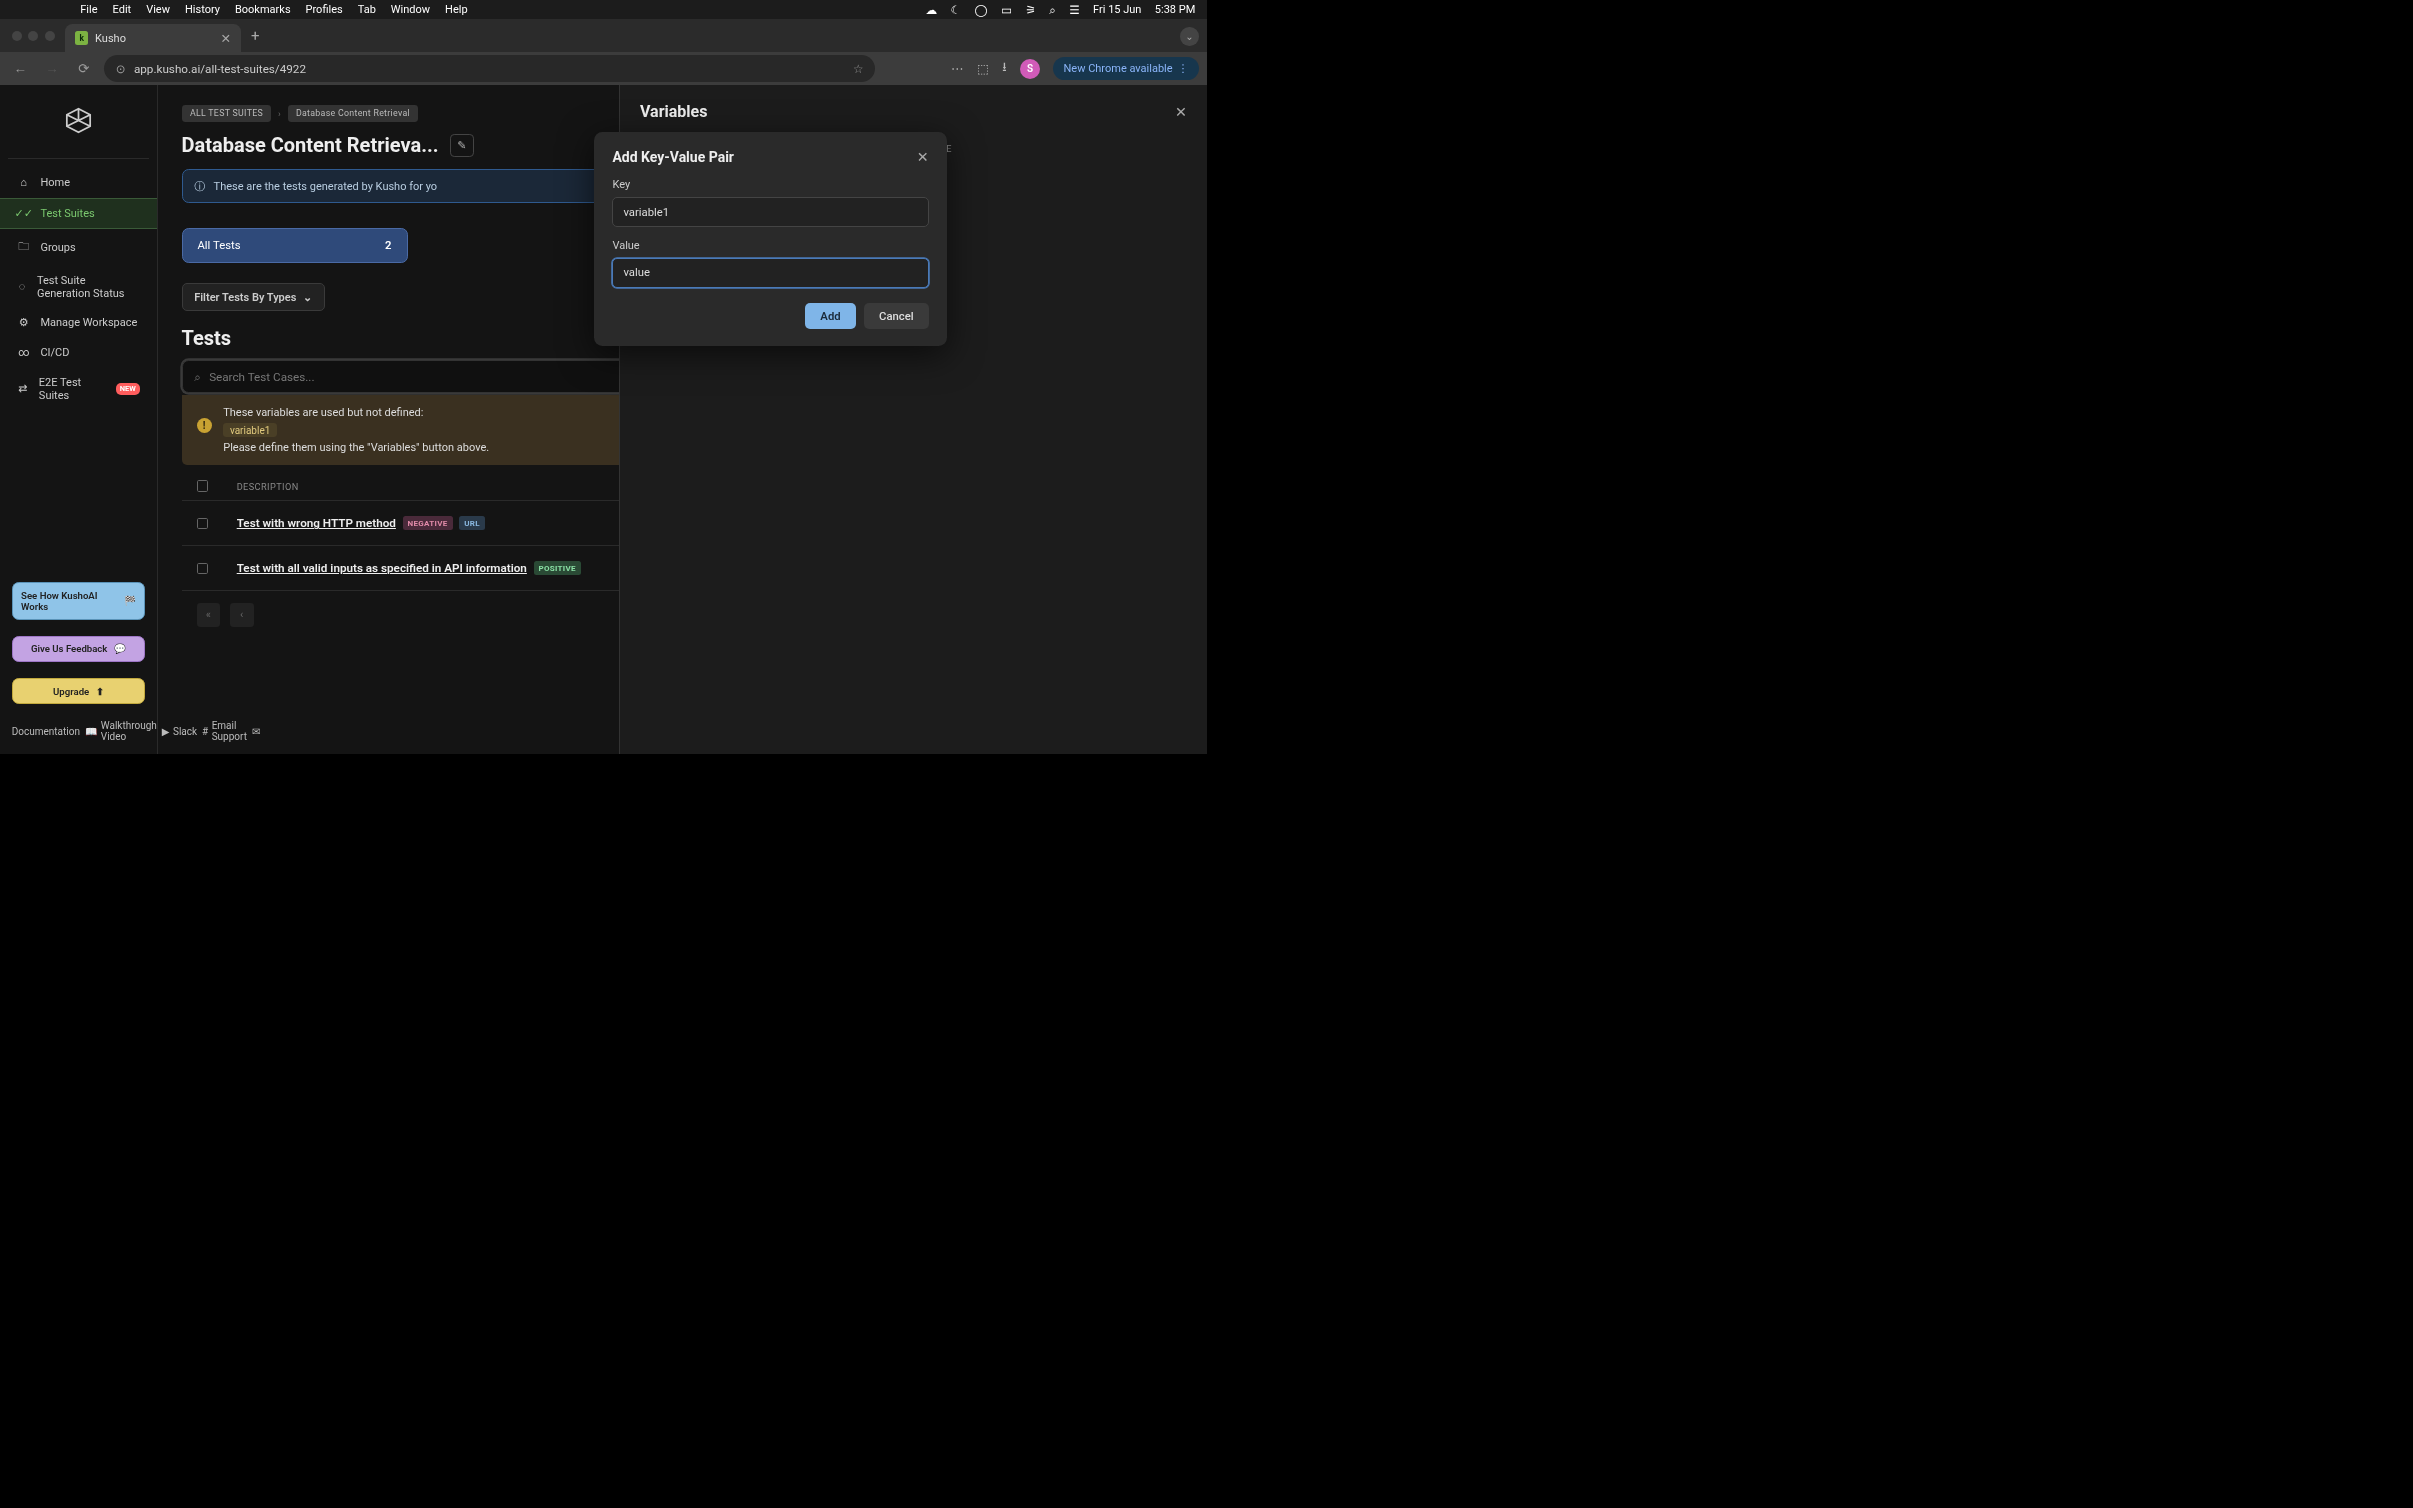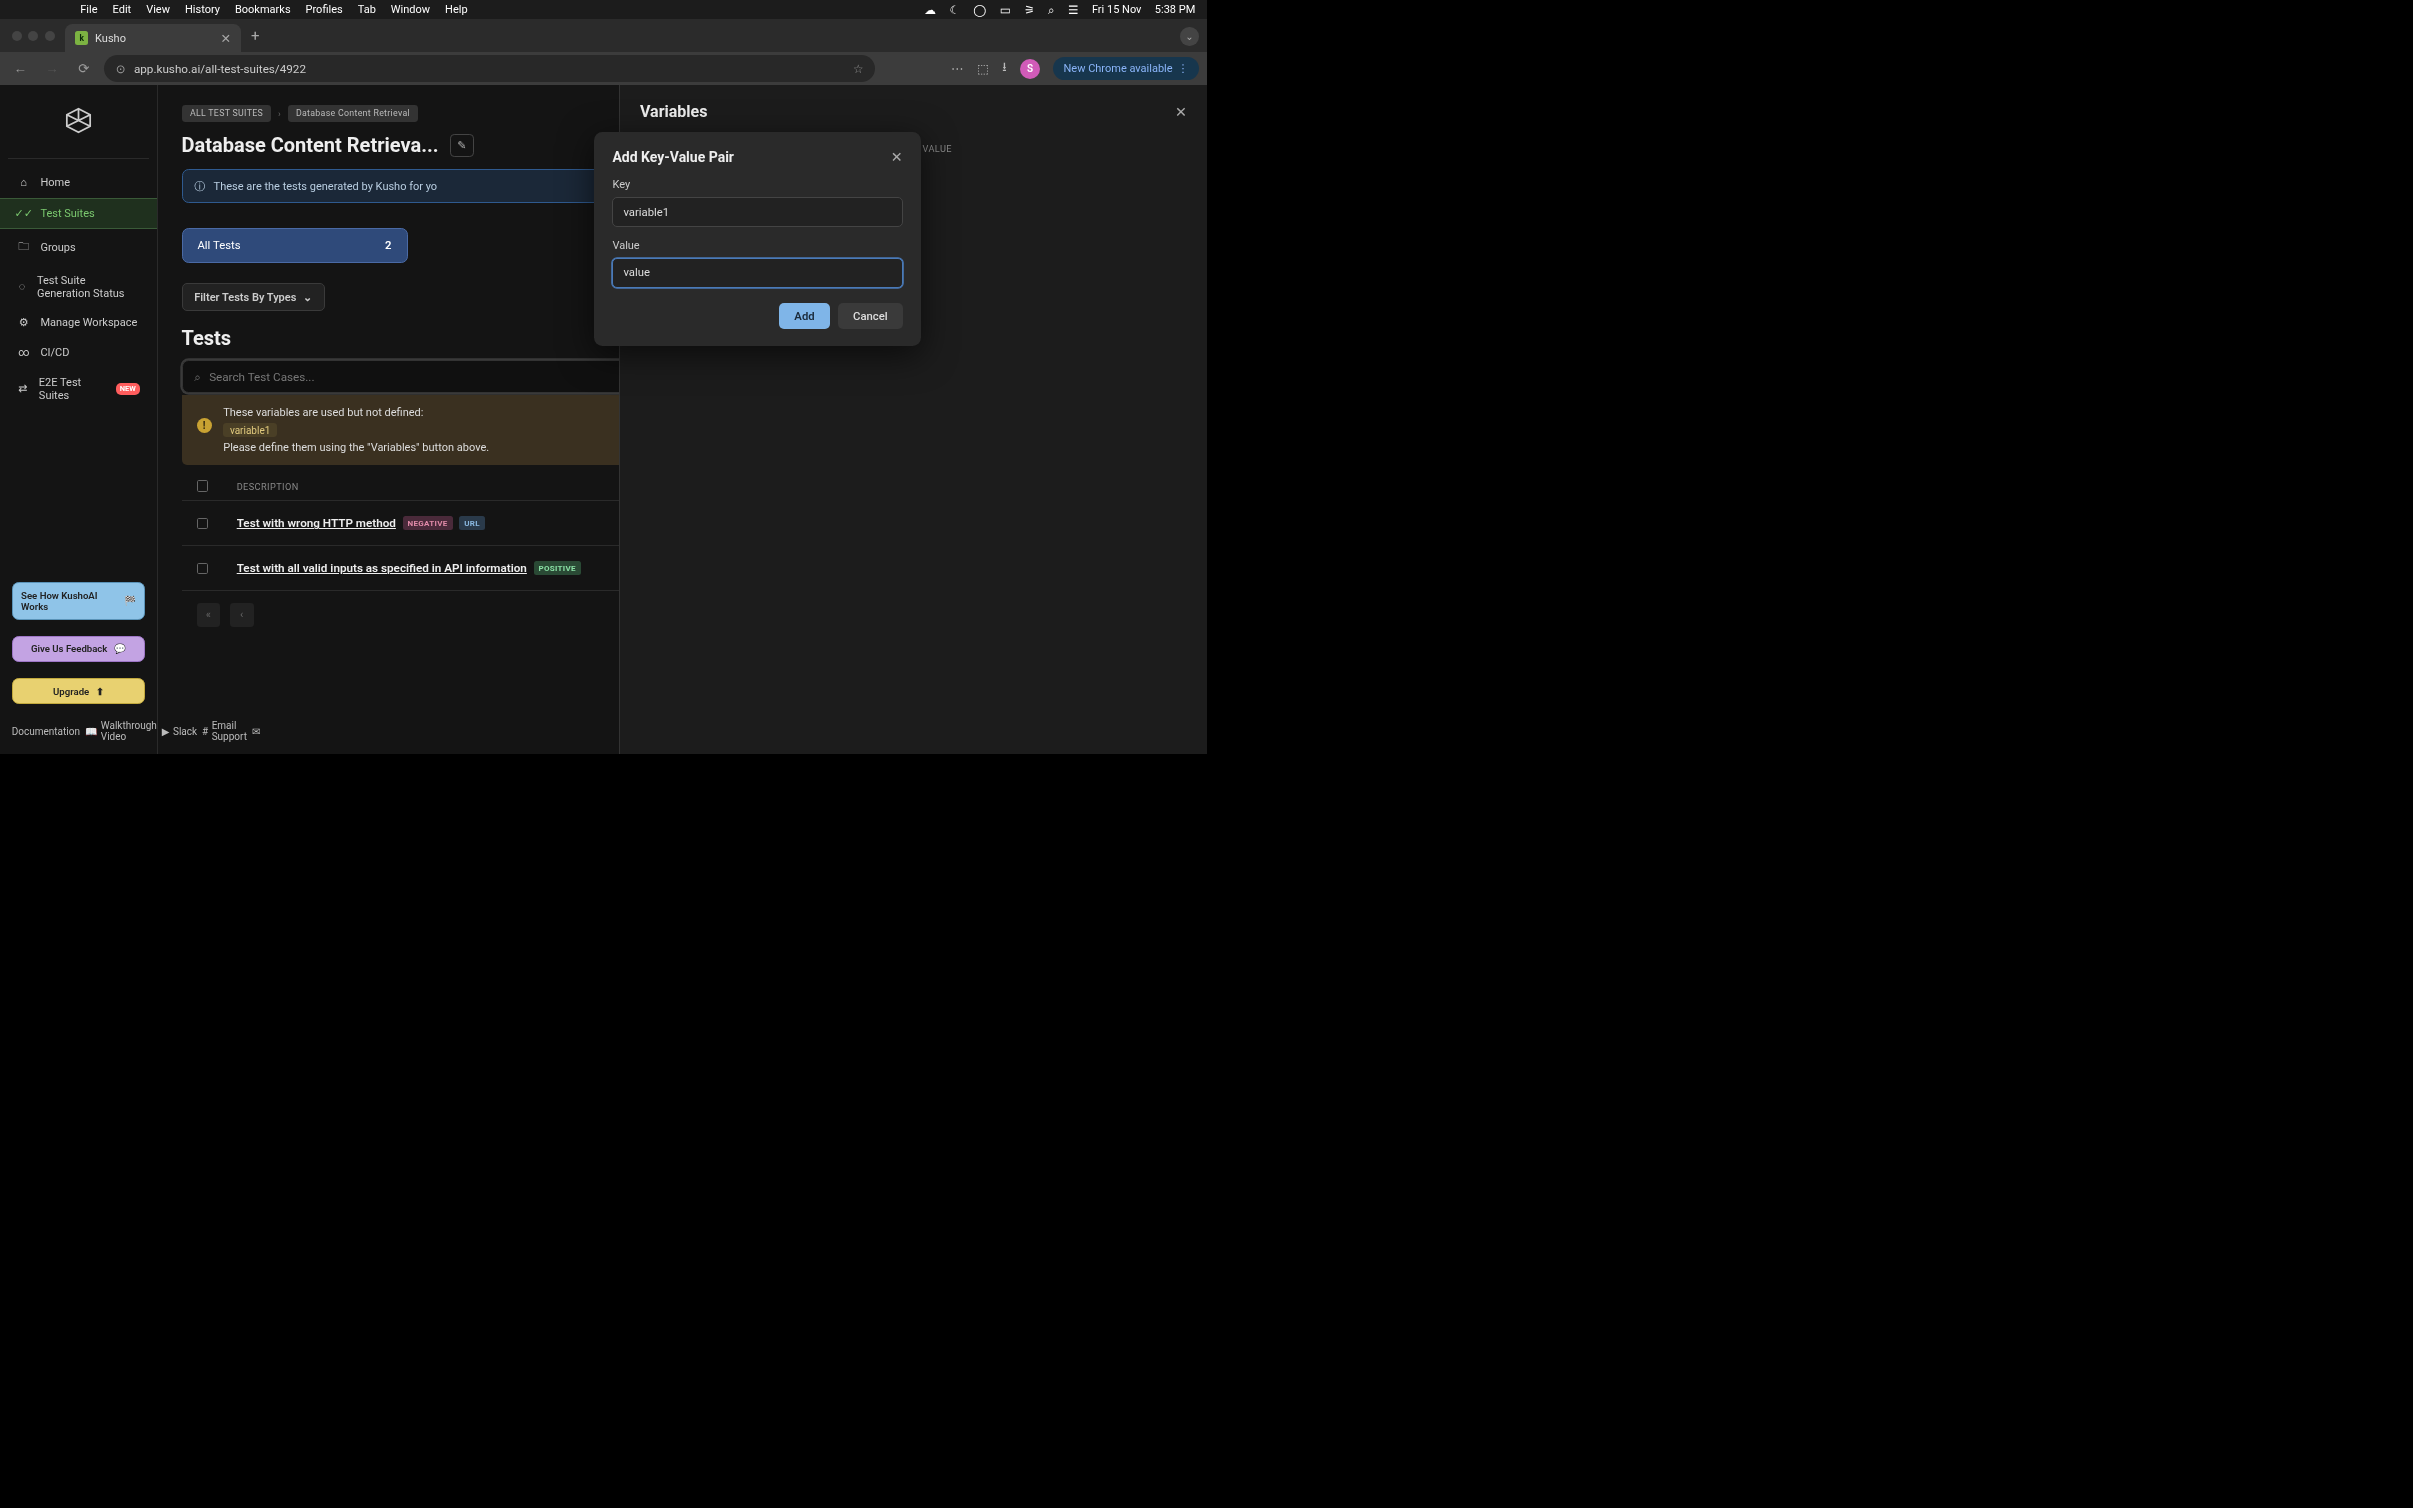--- a/index.html
+++ b/index.html
@@ -89,21 +89,21 @@
 .pg-text { margin-left: auto; margin-right: auto; }
 
 
 .vars-panel { position: absolute; top: 0; right: 0; bottom: 0; width: 588px; background: #1c1c1c; border-left: 0.8px solid #333; z-index: 10; }
 .vars-head { display: flex; align-items: center; padding: 17px 20px 13.4px; }
 .vars-title { font-size: 16px; font-weight: 700; color: #eee; }
 .vars-close { margin-left: auto; color: #aaa; font-size: 14.2px; cursor: pointer; }
 .vars-cols { padding: 8.4px 20px; color: #888; font-size: 9.2px; letter-spacing: 0.4px; text-align: center; }
 
 
-.modal { position: absolute; top: 47px; left: 436px; width: 327px; background: #2a2a2a; border-radius: 8.4px; padding: 17px 18.4px; z-index: 30; box-shadow: 0 8.4px 34px rgba(0,0,0,0.6); }
+.modal { position: absolute; top: 47px; left: 436px; width: 353px; background: #2a2a2a; border-radius: 8.4px; padding: 17px 18.4px; z-index: 30; box-shadow: 0 8.4px 34px rgba(0,0,0,0.6); }
 .modal-head { display: flex; align-items: center; margin-bottom: 13.4px; }
 .modal-title { font-size: 14px; font-weight: 700; color: #eee; }
 .modal-close { margin-left: auto; color: #aaa; font-size: 14.2px; cursor: pointer; }
 .modal-label { font-size: 11px; color: #ccc; margin-bottom: 5.9px; }
 .modal-input { width: 100%; background: #222; border: 0.8px solid #444; border-radius: 5px; padding: 7.5px 10px; color: #ddd; font-size: 11.3px; margin-bottom: 11.7px; outline: none; }
 .modal-input.focused { border-color: #4a7ab8; box-shadow: 0 0 0 0.8px #4a7ab8; }
 .modal-actions { display: flex; justify-content: flex-end; gap: 8.4px; margin-top: 3.4px; }
 .btn-add { background: #7fb5e8; color: #1a2a3a; padding: 6.7px 15px; border-radius: 5px; font-weight: 600; font-size: 11.3px; }
 .btn-cancel { background: #3a3a3a; color: #ddd; padding: 6.7px 15px; border-radius: 5px; font-weight: 500; font-size: 11.3px; }
 
@@ -129,21 +129,21 @@
     <span>Help</span>
   </div>
   <div class="menubar-right">
     <span class="icon">☁</span>
     <span class="icon">☾</span>
     <span class="icon">◯</span>
     <span class="icon">▭</span>
     <span class="icon">⚞</span>
     <span class="icon">⌕</span>
     <span class="icon">☰</span>
-    <span>Fri 15 Nov</span>
+    <span>Fri 15 Jun</span>
     <span>5:38 PM</span>
   </div>
 </div>
 
 <div class="tab-bar">
   <div class="win-controls">
     <div class="win-dot"></div>
     <div class="win-dot"></div>
     <div class="win-dot"></div>
   </div>

